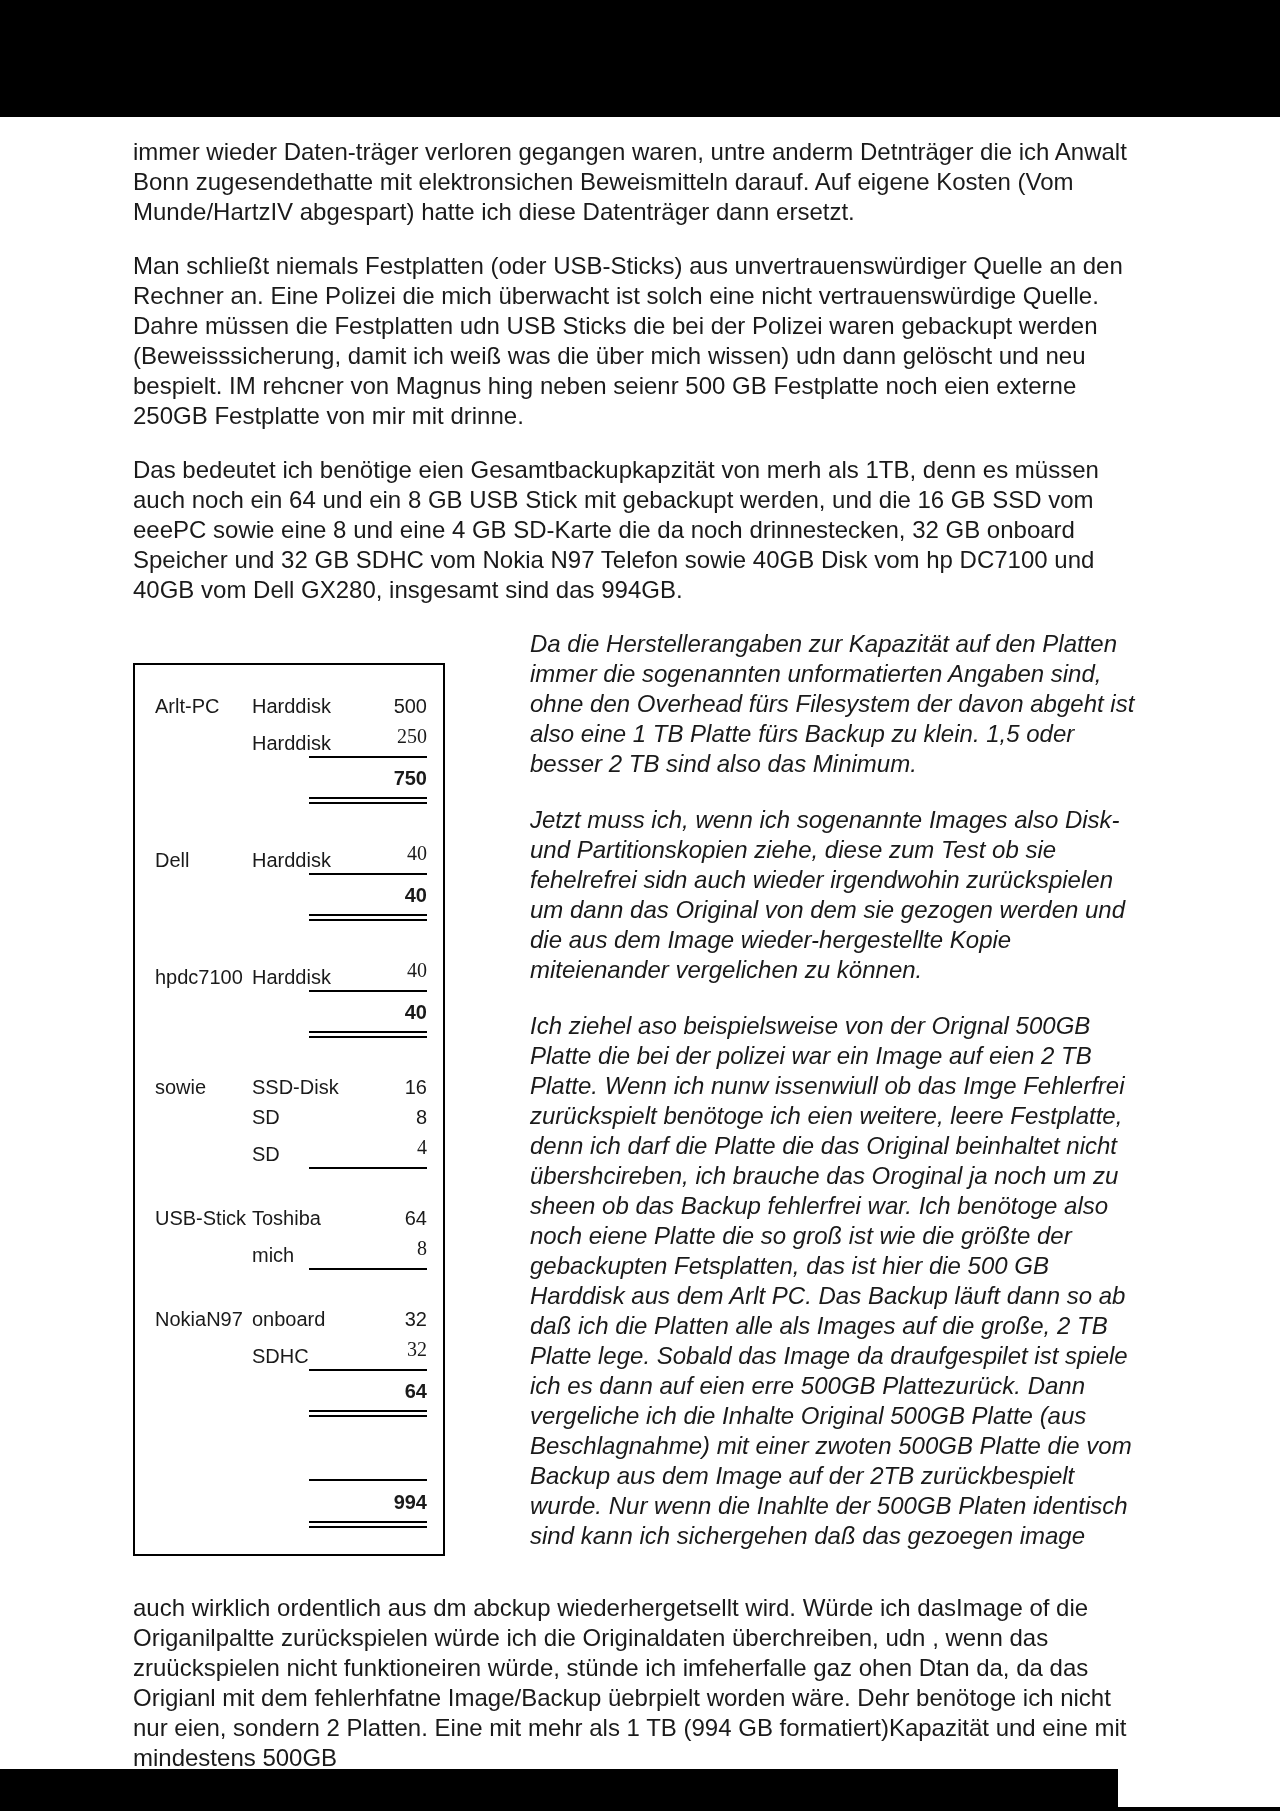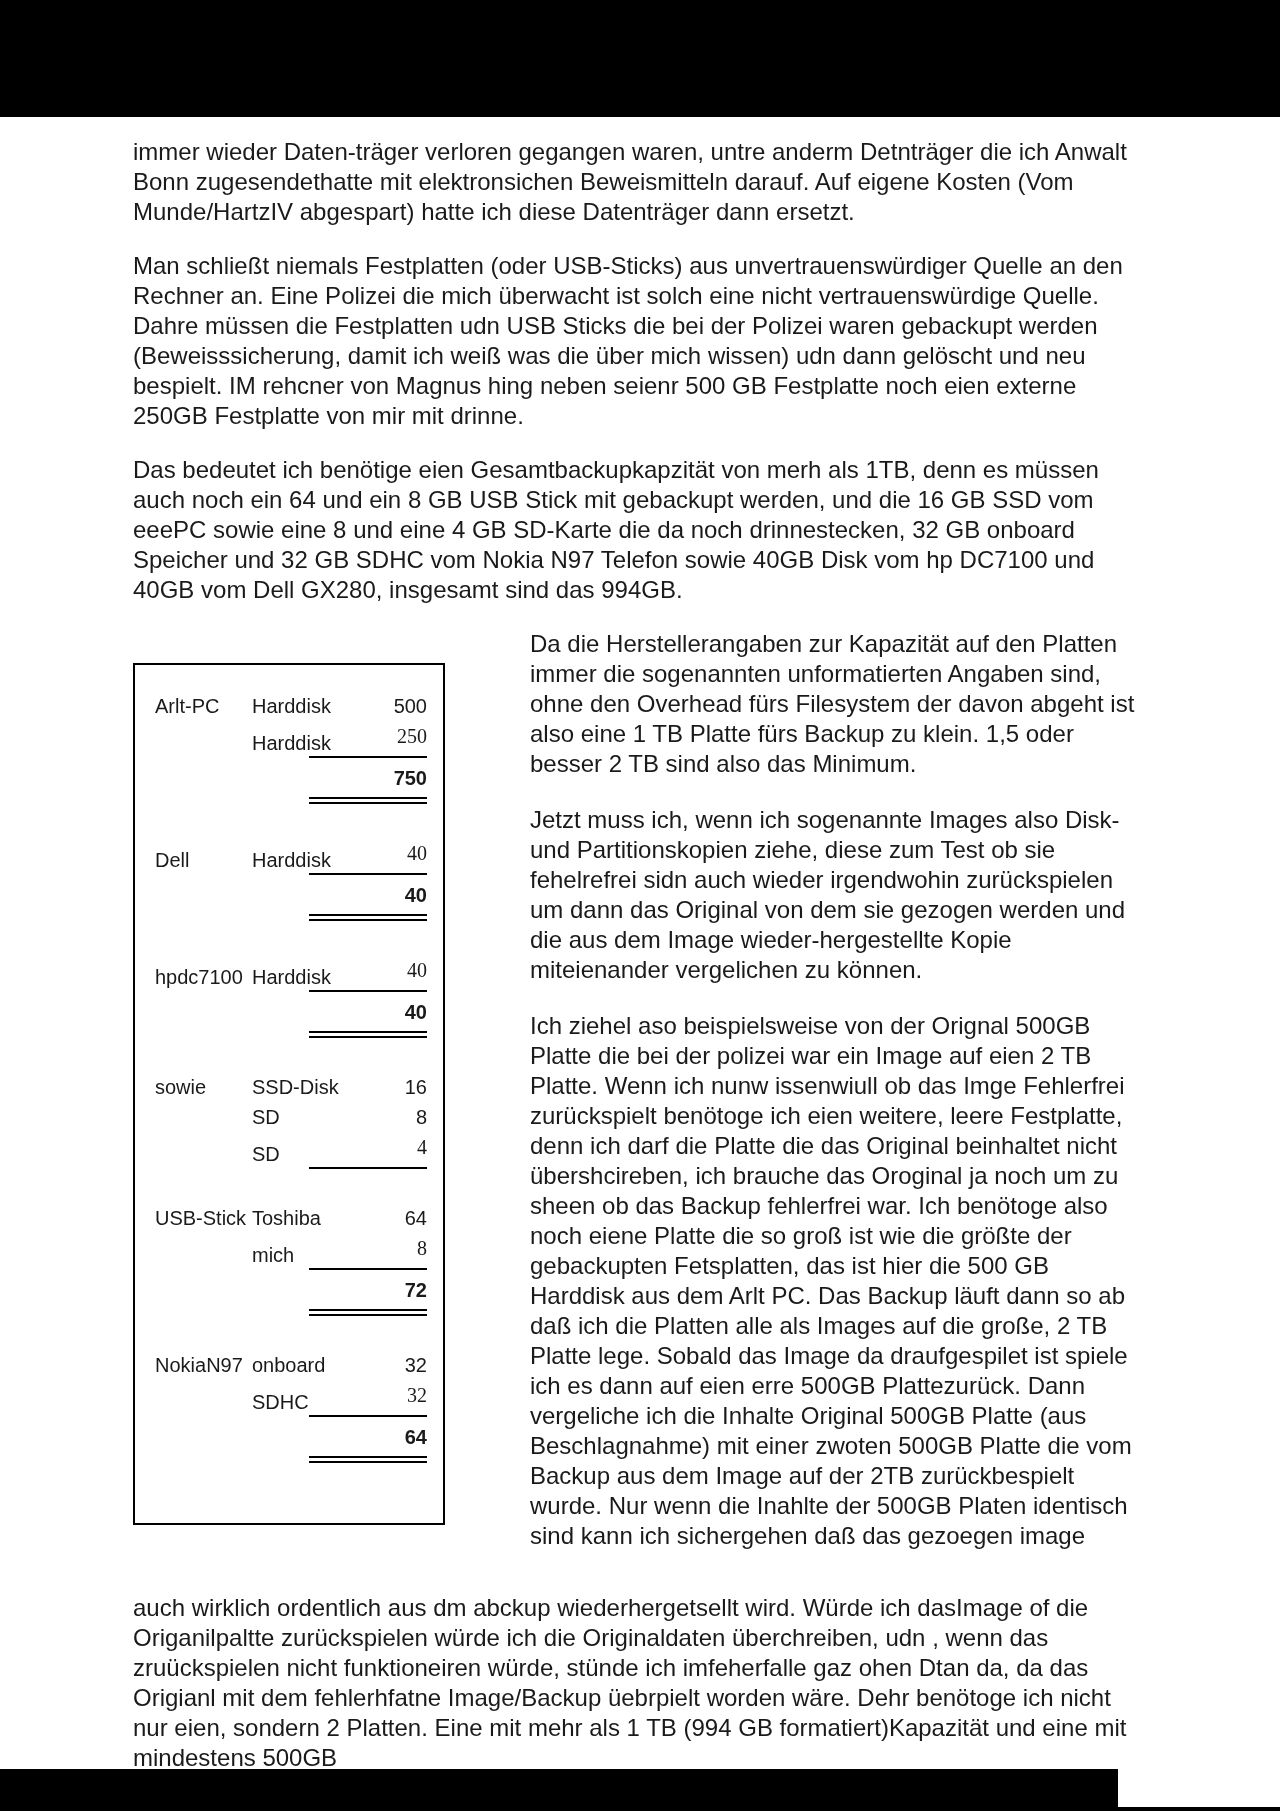--- a/index.html
+++ b/index.html
@@ -43,21 +43,21 @@
   .cap-table {
     flex:0 0 312px; width:312px;
     border:2px solid #000000;
     padding:26px 16px 26px 20px;
     margin-top:34px;
     font-size:20px; line-height:30px;
   }
   .side-col {
     width:617px; margin-left:85px;
   }
-  .side-col p.body-text { margin-bottom:26px; }
+  .side-col p.body-text { margin-bottom:26px;font-style:italic; }
   .tgroup { margin-bottom:34px; }
   .trow { display:flex; align-items:flex-end; }
   .c-dev { width:97px; flex:0 0 97px; white-space:nowrap; }
   .c-type { flex:1 1 auto; min-width:0; white-space:nowrap; overflow:visible; }
   .c-val { flex:0 0 118px; width:118px; text-align:right; }
   .c-val.rule { border-bottom:2px solid #000000; padding-bottom:5px;font-family:Liberation Serif, serif; }
   .trow.subtotal { margin-top:5px; }
   .trow.subtotal .c-val { font-weight:bold; border-bottom:7px double #000000; padding-bottom:4px; }
   .total-block { margin-top:44px; }
   .total-block .spacer-rule { height:20px; border-bottom:2px solid #000000; }
@@ -145,45 +145,52 @@
         <div class="trow">
           <span class="c-dev">USB-Stick</span>
           <span class="c-type">Toshiba</span>
           <span class="c-val">64</span>
         </div>
         <div class="trow">
           <span class="c-dev"></span>
           <span class="c-type">mich</span>
           <span class="c-val rule">8</span>
         </div>
-        <div class="trow subtotal">
-          <span class="c-dev"></span>
-          <span class="c-type"></span>
-          <span class="c-val">72</span>
-        </div>
       </div>
 
       <div class="tgroup">
         <div class="trow">
           <span class="c-dev">NokiaN97</span>
           <span class="c-type">onboard</span>
           <span class="c-val">32</span>
         </div>
         <div class="trow">
           <span class="c-dev"></span>
           <span class="c-type">SDHC</span>
           <span class="c-val rule">32</span>
         </div>
         <div class="trow subtotal">
           <span class="c-dev"></span>
           <span class="c-type"></span>
           <span class="c-val">64</span>
         </div>
       </div>
 
+      <div class="total-block">
+        <div class="trow">
+          <span class="c-dev"></span>
+          <span class="c-type"></span>
+          <span class="c-val spacer-rule rule"></span>
+        </div>
+        <div class="trow grand">
+          <span class="c-dev"></span>
+          <span class="c-type"></span>
+          <span class="c-val">994</span>
+        </div>
+      </div>
 
     </div>
 
     <div class="side-col">
       <p class="body-text">Da die Herstellerangaben zur Kapazität auf den Platten immer die sogenannten unformatierten Angaben sind, ohne den Overhead fürs Filesystem der davon abgeht ist also eine 1 TB Platte fürs Backup zu klein. 1,5 oder besser 2 TB sind also das Minimum.</p>
       <p class="body-text">Jetzt muss ich, wenn ich sogenannte Images also Disk- und Partitionskopien ziehe, diese zum Test ob sie fehelrefrei sidn auch wieder irgendwohin zurückspielen um dann das Original von dem sie gezogen werden und die aus dem Image wieder-hergestellte Kopie miteienander vergelichen zu können.</p>
       <p class="body-text">Ich ziehel aso beispielsweise von der Orignal 500GB Platte die bei der polizei war ein Image auf eien 2 TB Platte. Wenn ich nunw issenwiull ob das Imge Fehlerfrei zurückspielt benötoge ich eien weitere, leere Festplatte, denn ich darf die Platte die das Original beinhaltet nicht übershcireben, ich brauche das Oroginal ja noch um zu sheen ob das Backup fehlerfrei war. Ich benötoge also noch eiene Platte die so groß ist wie die größte der gebackupten Fetsplatten, das ist hier die 500 GB Harddisk aus dem Arlt PC. Das Backup läuft dann so ab daß ich die Platten alle als Images auf die große, 2 TB Platte lege. Sobald das Image da draufgespilet ist spiele ich es dann auf eien erre 500GB Plattezurück. Dann vergeliche ich die Inhalte Original 500GB Platte (aus Beschlagnahme) mit einer zwoten 500GB Platte die vom Backup aus dem Image auf der 2TB zurückbespielt wurde. Nur wenn die Inahlte der 500GB Platen identisch sind kann ich sichergehen daß das gezoegen image</p>
     </div>
 
   </div>

